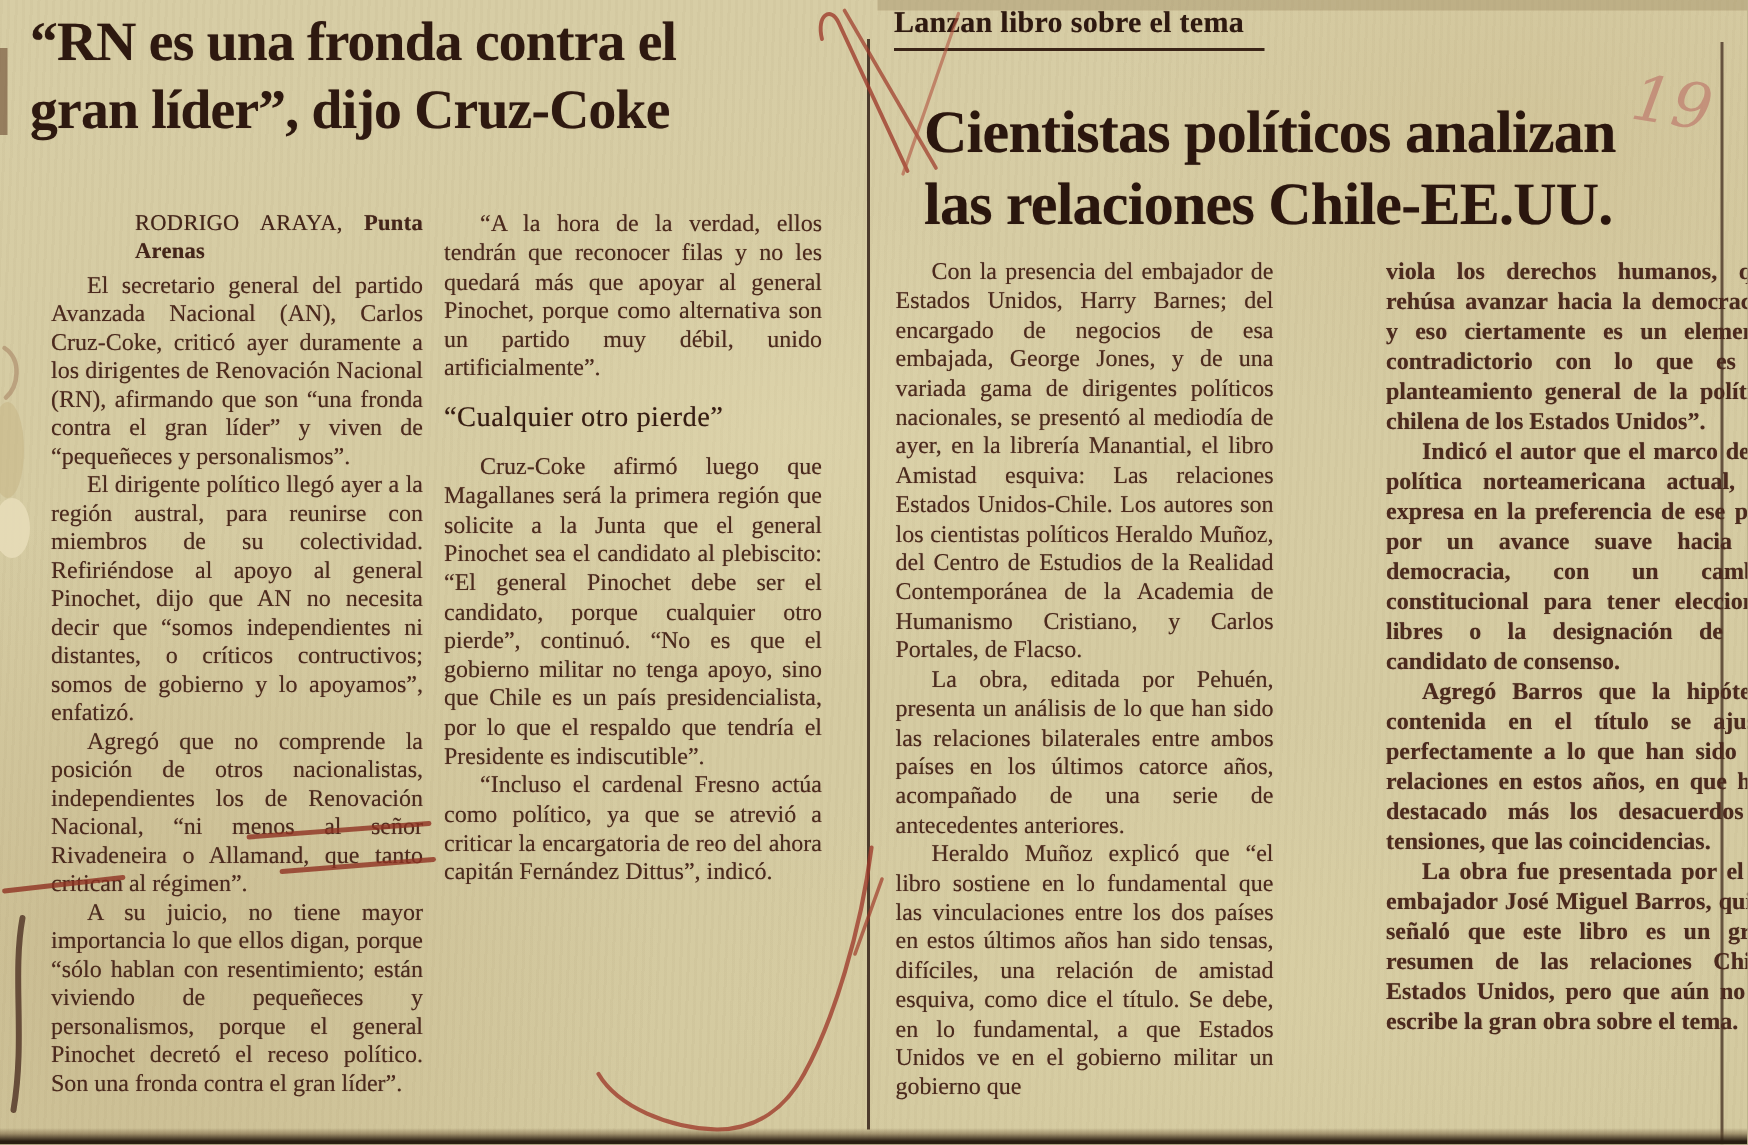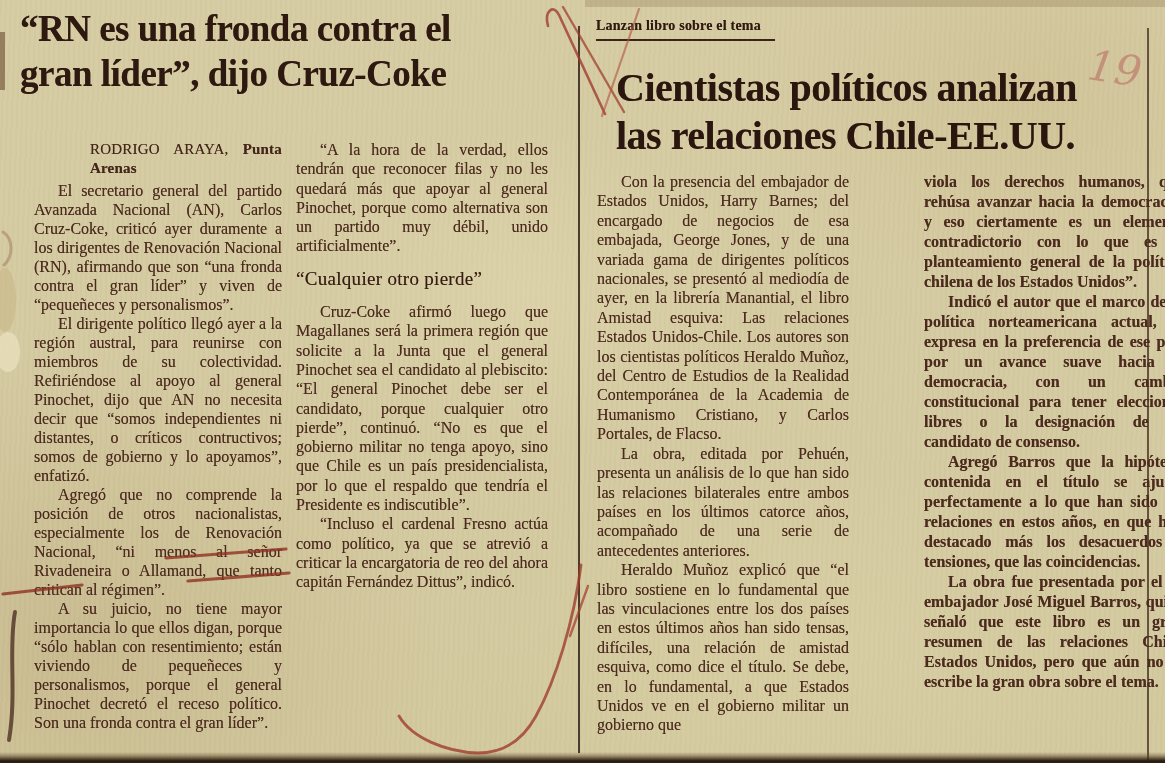--- a/index.html
+++ b/index.html
@@ -35,22 +35,22 @@
   .col-l2{left:296px;top:140px;width:252px;line-height:19.3px;}
   .byline{text-indent:0 !important;padding-left:56px;font-size:15px;letter-spacing:.2px;margin-bottom:3px !important;color:#44251a;}
   .byline b{font-weight:bold;}
   .subhead{
     font-size:19px;font-weight:normal;color:#351c12;
     margin:13px 0 14px 0 !important;text-indent:0 !important;text-align:left;letter-spacing:.3px;
   }
 
   
   .kicker{
-    position:absolute;left:596px;top:18px;
-    font-size:14px;font-weight:bold;color:#2e1910;letter-spacing:.2px;
+    position:absolute;left:596px;top:4px;
+    font-size:20px;font-weight:bold;color:#2e1910;letter-spacing:.2px;
     border-bottom:2.5px solid #3a2418;padding:0 14px 5px 0;
   }
   .headline-right{
     position:absolute;left:616px;top:64px;width:565px;
     font-size:40px;line-height:48px;font-weight:bold;color:#2a160e;
     letter-spacing:-.5px;white-space:pre-line;
   }
   .col-r1{left:597px;top:172px;width:252px;line-height:19.4px;}
   .col-r2{left:924px;top:172px;width:260px;line-height:20px;font-weight:bold;}
   .italic{}
@@ -78,21 +78,21 @@
 <div class="page">
 
   <article>
     <h1 class="headline-left ink">“RN es una fronda contra el
 gran líder”, dijo Cruz-Coke</h1>
 
     <div class="col col-l1 ink">
       <p class="byline"><span>RODRIGO ARAYA, </span><b>Punta Arenas</b></p>
       <p>El secretario general del partido Avanzada Nacional (AN), Carlos Cruz-Coke, criticó ayer duramente a los dirigentes de Renovación Nacional (RN), afirmando que son “una fronda contra el gran líder” y viven de “pequeñeces y personalismos”.</p>
       <p>El dirigente político llegó ayer a la región austral, para reunirse con miembros de su colectividad. Refiriéndose al apoyo al general Pinochet, dijo que AN no necesita decir que “somos independientes ni distantes, o críticos contructivos; somos de gobierno y lo apoyamos”, enfatizó.</p>
-      <p>Agregó que no comprende la posición de otros nacionalistas, especialmente los de Renovación Nacional, “ni menos al señor Rivadeneira o Allamand, que tanto critican al régimen”.</p>
+      <p>Agregó que no comprende la posición de otros nacionalistas, independientes los de Renovación Nacional, “ni menos al señor Rivadeneira o Allamand, que tanto critican al régimen”.</p>
       <p>A su juicio, no tiene mayor importancia lo que ellos digan, porque “sólo hablan con resentimiento; están viviendo de pequeñeces y personalismos, porque el general Pinochet decretó el receso político. Son una fronda contra el gran líder”.</p>
     </div>
 
     <div class="col col-l2 ink">
       <p>“A la hora de la verdad, ellos tendrán que reconocer filas y no les quedará más que apoyar al general Pinochet, porque como alternativa son un partido muy débil, unido artificialmente”.</p>
       <h2 class="subhead">“Cualquier otro pierde”</h2>
       <p>Cruz-Coke afirmó luego que Magallanes será la primera región que solicite a la Junta que el general Pinochet sea el candidato al plebiscito: “El general Pinochet debe ser el candidato, porque cualquier otro pierde”, continuó. “No es que el gobierno militar no tenga apoyo, sino que Chile es un país presidencialista, por lo que el respaldo que tendría el Presidente es indiscutible”.</p>
       <p>“Incluso el cardenal Fresno actúa como político, ya que se atrevió a criticar la encargatoria de reo del ahora capitán Fernández Dittus”, indicó.</p>
     </div>
   </article>

